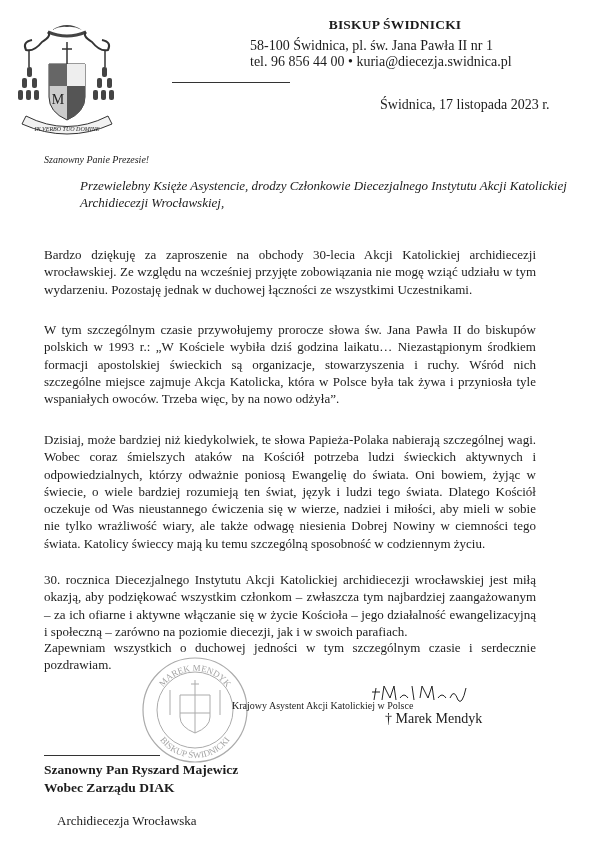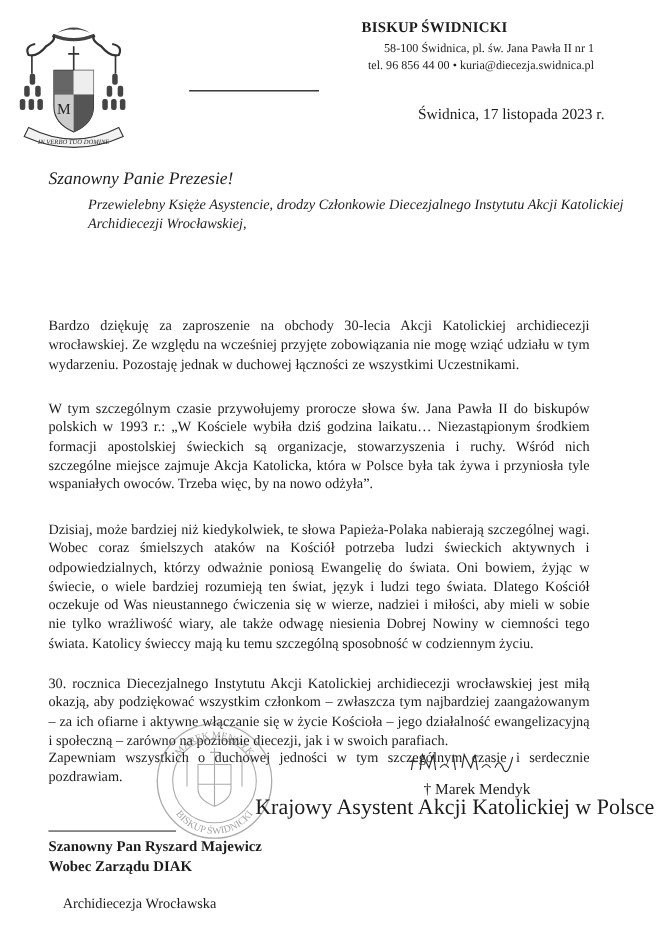--- a/index.html
+++ b/index.html
@@ -6,38 +6,38 @@
   body {
     width: 600px; height: 845px; background: #ffffff; position: relative; overflow: hidden;
     font-family: "Liberation Serif", "DejaVu Serif", serif; color: #1c1c1c;
   }
   .coat { position: absolute; left: 12px; top: 12px; width: 106px; width: 110px; height: 130px; }
   .header-title {
     position: absolute; left: 300px; top: 17px; width: 190px; text-align: center;
     font-weight: bold; font-size: 13.5px; letter-spacing: 0.2px;
   }
   .header-line1, .header-line2 {
-    position: absolute; left: 250px; width: 290px; text-align: right; font-size: 11px;
+    position: absolute; left: 250px; width: 290px; text-align: left; font-size: 14px;
   }
   .header-line1 { top: 38px; }
   .header-line2 { top: 54px; }
   .hsep { position:absolute; left:172px; top:82px; width:117px; height:1px; background:#333; }
   .date { position: absolute; left: 380px; top: 97px; font-size: 14px; }
-  .salutation { position: absolute; left: 44px; top: 154px; font-size: 16px; font-style: italic; font-family: "Liberation Serif", serif; }
+  .salutation { position: absolute; left: 44px; top: 154px; font-size: 10px; font-style: italic; font-family: "Liberation Serif", serif; }
   .address { position: absolute; left: 44px; top: 177px; width: 520px; font-size: 13px; font-style: italic; line-height: 17px; margin-left: 36px; }
-  .body-text { position: absolute; left: 44px; width: 492px; font-size: 13px; line-height: 17.3px; text-align: justify; margin-top: 41px; }
+  .body-text { position: absolute; left: 44px; width: 492px; font-size: 13px; line-height: 17.3px; text-align: justify; }
   .p1 { top: 246px; }
   .p2 { top: 321px; }
   .p3 { top: 431px; }
   .p4 { top: 571px; }
   .p5 { top: 639px; }
   .seal { position: absolute; left: 140px; top: 655px; width: 110px; height: 110px; opacity: 0.55; }
   .signature { position: absolute; left: 370px; top: 678px; width: 100px; height: 30px; }
   .signer-name { position: absolute; left: 385px; top: 711px; font-size: 14px; }
-  .signer-title { position: absolute; left: 232px; top: 723px; font-size: 20px; }
+  .signer-title { position: absolute; left: 232px; top: 700px; font-size: 10px; }
   .recipient-rule { position: absolute; left: 44px; top: 755px; width: 116px; border-top: 1px solid #333; }
   .recipient-name { position: absolute; left: 44px; top: 762px; font-size: 13.5px; font-weight: bold; }
   .recipient-title { position: absolute; left: 44px; top: 780px; font-size: 13.5px; font-weight: bold; }
   .recipient-org { position: absolute; left: 44px; top: 813px; font-size: 13px; margin-left: 13px; }
 </style>
 </head>
 <body>
 
 <svg class="coat" viewBox="0 0 110 130">
   <path d="M40 18 Q55 8 70 18 Q62 14 55 15 Q48 14 40 18Z" fill="#444"></path>

